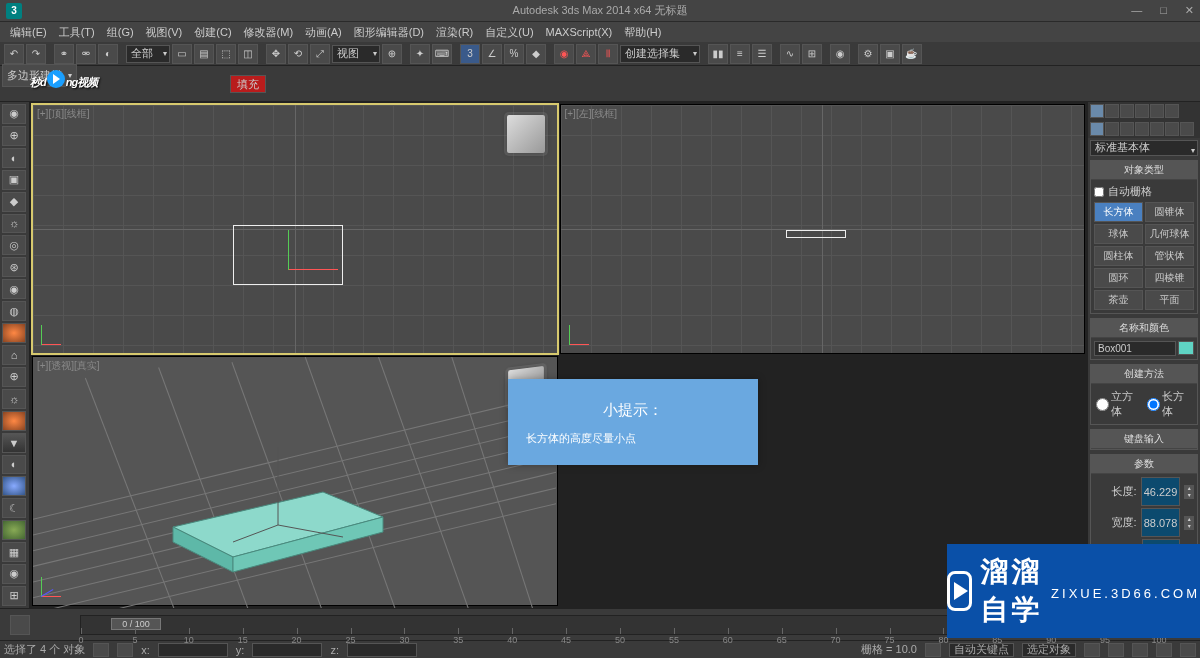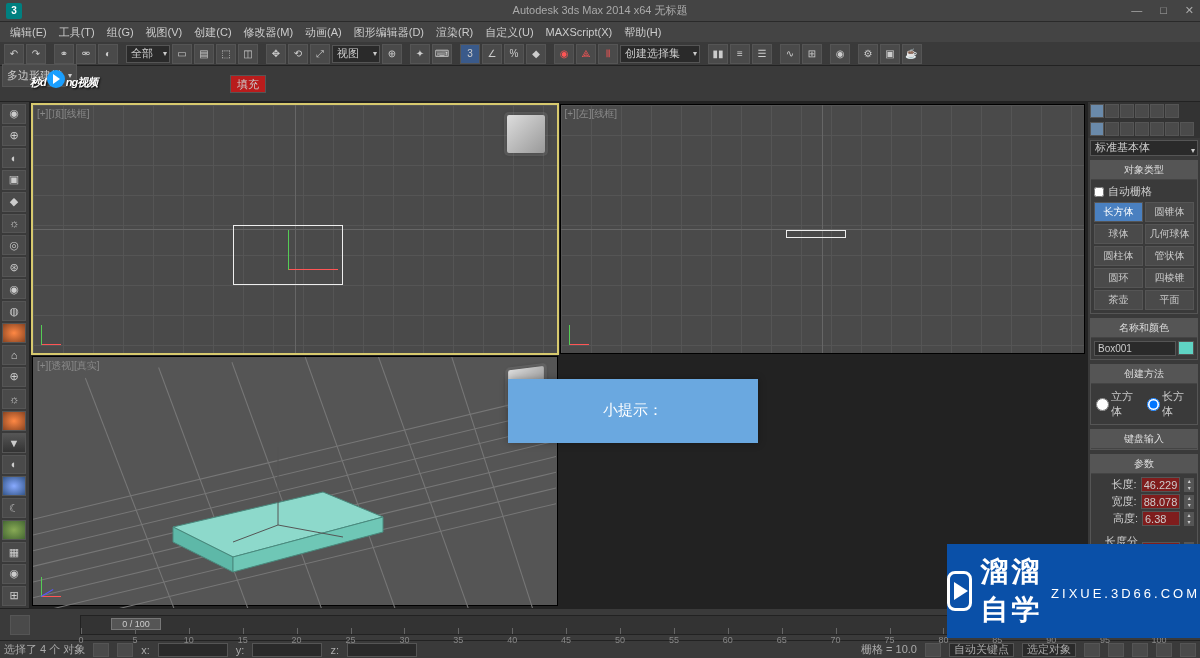--- a/index.html
+++ b/index.html
@@ -88,21 +88,21 @@
 .rollup-body{padding:3px;display:flex;flex-direction:column;gap:2px}
 .btnrow{display:flex;gap:2px}
 .pbtn{flex:1;background:#4a4a4a;border:1px solid #555;text-align:center;font-size:10px;padding:2px 0;color:#ccc}
 .pbtn.sel{background:#4a80c0;color:#fff}
 .check-row{display:flex;align-items:center;gap:4px;font-size:10px;color:#ccc;padding:1px 0}
 .check-row input{width:10px;height:10px}
 .radio-row{display:flex;gap:6px;justify-content:center;padding:2px}
 .radio-row label{font-size:10px;display:flex;align-items:center;gap:2px}
 .spinner{display:flex;align-items:center;gap:4px;font-size:10px}
 .spinner .lbl{width:44px;text-align:right;color:#ccc}
-.spinner .val{flex:1;background:#7f1d1d;border:1px solid #555;padding:1px 2px;color:#ccc;display:flex;align-items:center;height:15px}
+.spinner .val{flex:1;background:#0c4a6e;border:1px solid #555;padding:1px 2px;color:#ccc;display:flex;align-items:center;height:29px}
 .spinner .spn{width:10px;height:14px;background:#555;display:flex;flex-direction:column}
 .spinner .spn::before{content:"▴";font-size:6px;line-height:7px;text-align:center}
 .spinner .spn::after{content:"▾";font-size:6px;line-height:7px;text-align:center}
 .name-row{display:flex;gap:2px}
 .name-row .nval{flex:1;background:#2a2a2a;border:1px solid #555;padding:1px 3px;font-size:10px;color:#ccc}
 .name-row .swatch{width:16px;height:14px;background:#5fd4c4;border:1px solid #555}
 
 
 .timeline{height:32px;background:#3a3a3a;border-top:1px solid #222;position:relative;display:flex;align-items:center}
 .timeline .track{flex:1;height:20px;background:#333;margin:0 40px;position:relative;border:1px solid #222}
@@ -311,20 +311,21 @@
       </div>
       <div class="gizmo">
           <div class="gx"></div>
           <div class="gy"></div>
           <div class="gz"></div>
         </div>
     </div>
 
     <div class="tip">
       <div class="tiptitle">小提示：</div>
+      <div>长方体的高度尽量小点</div>
     </div>
   </div>
 
   <div class="rightpanel">
     <div class="tabstrip">
       <div class="tab active"></div>
       <div class="tab"></div>
       <div class="tab"></div>
       <div class="tab"></div>
       <div class="tab"></div>

